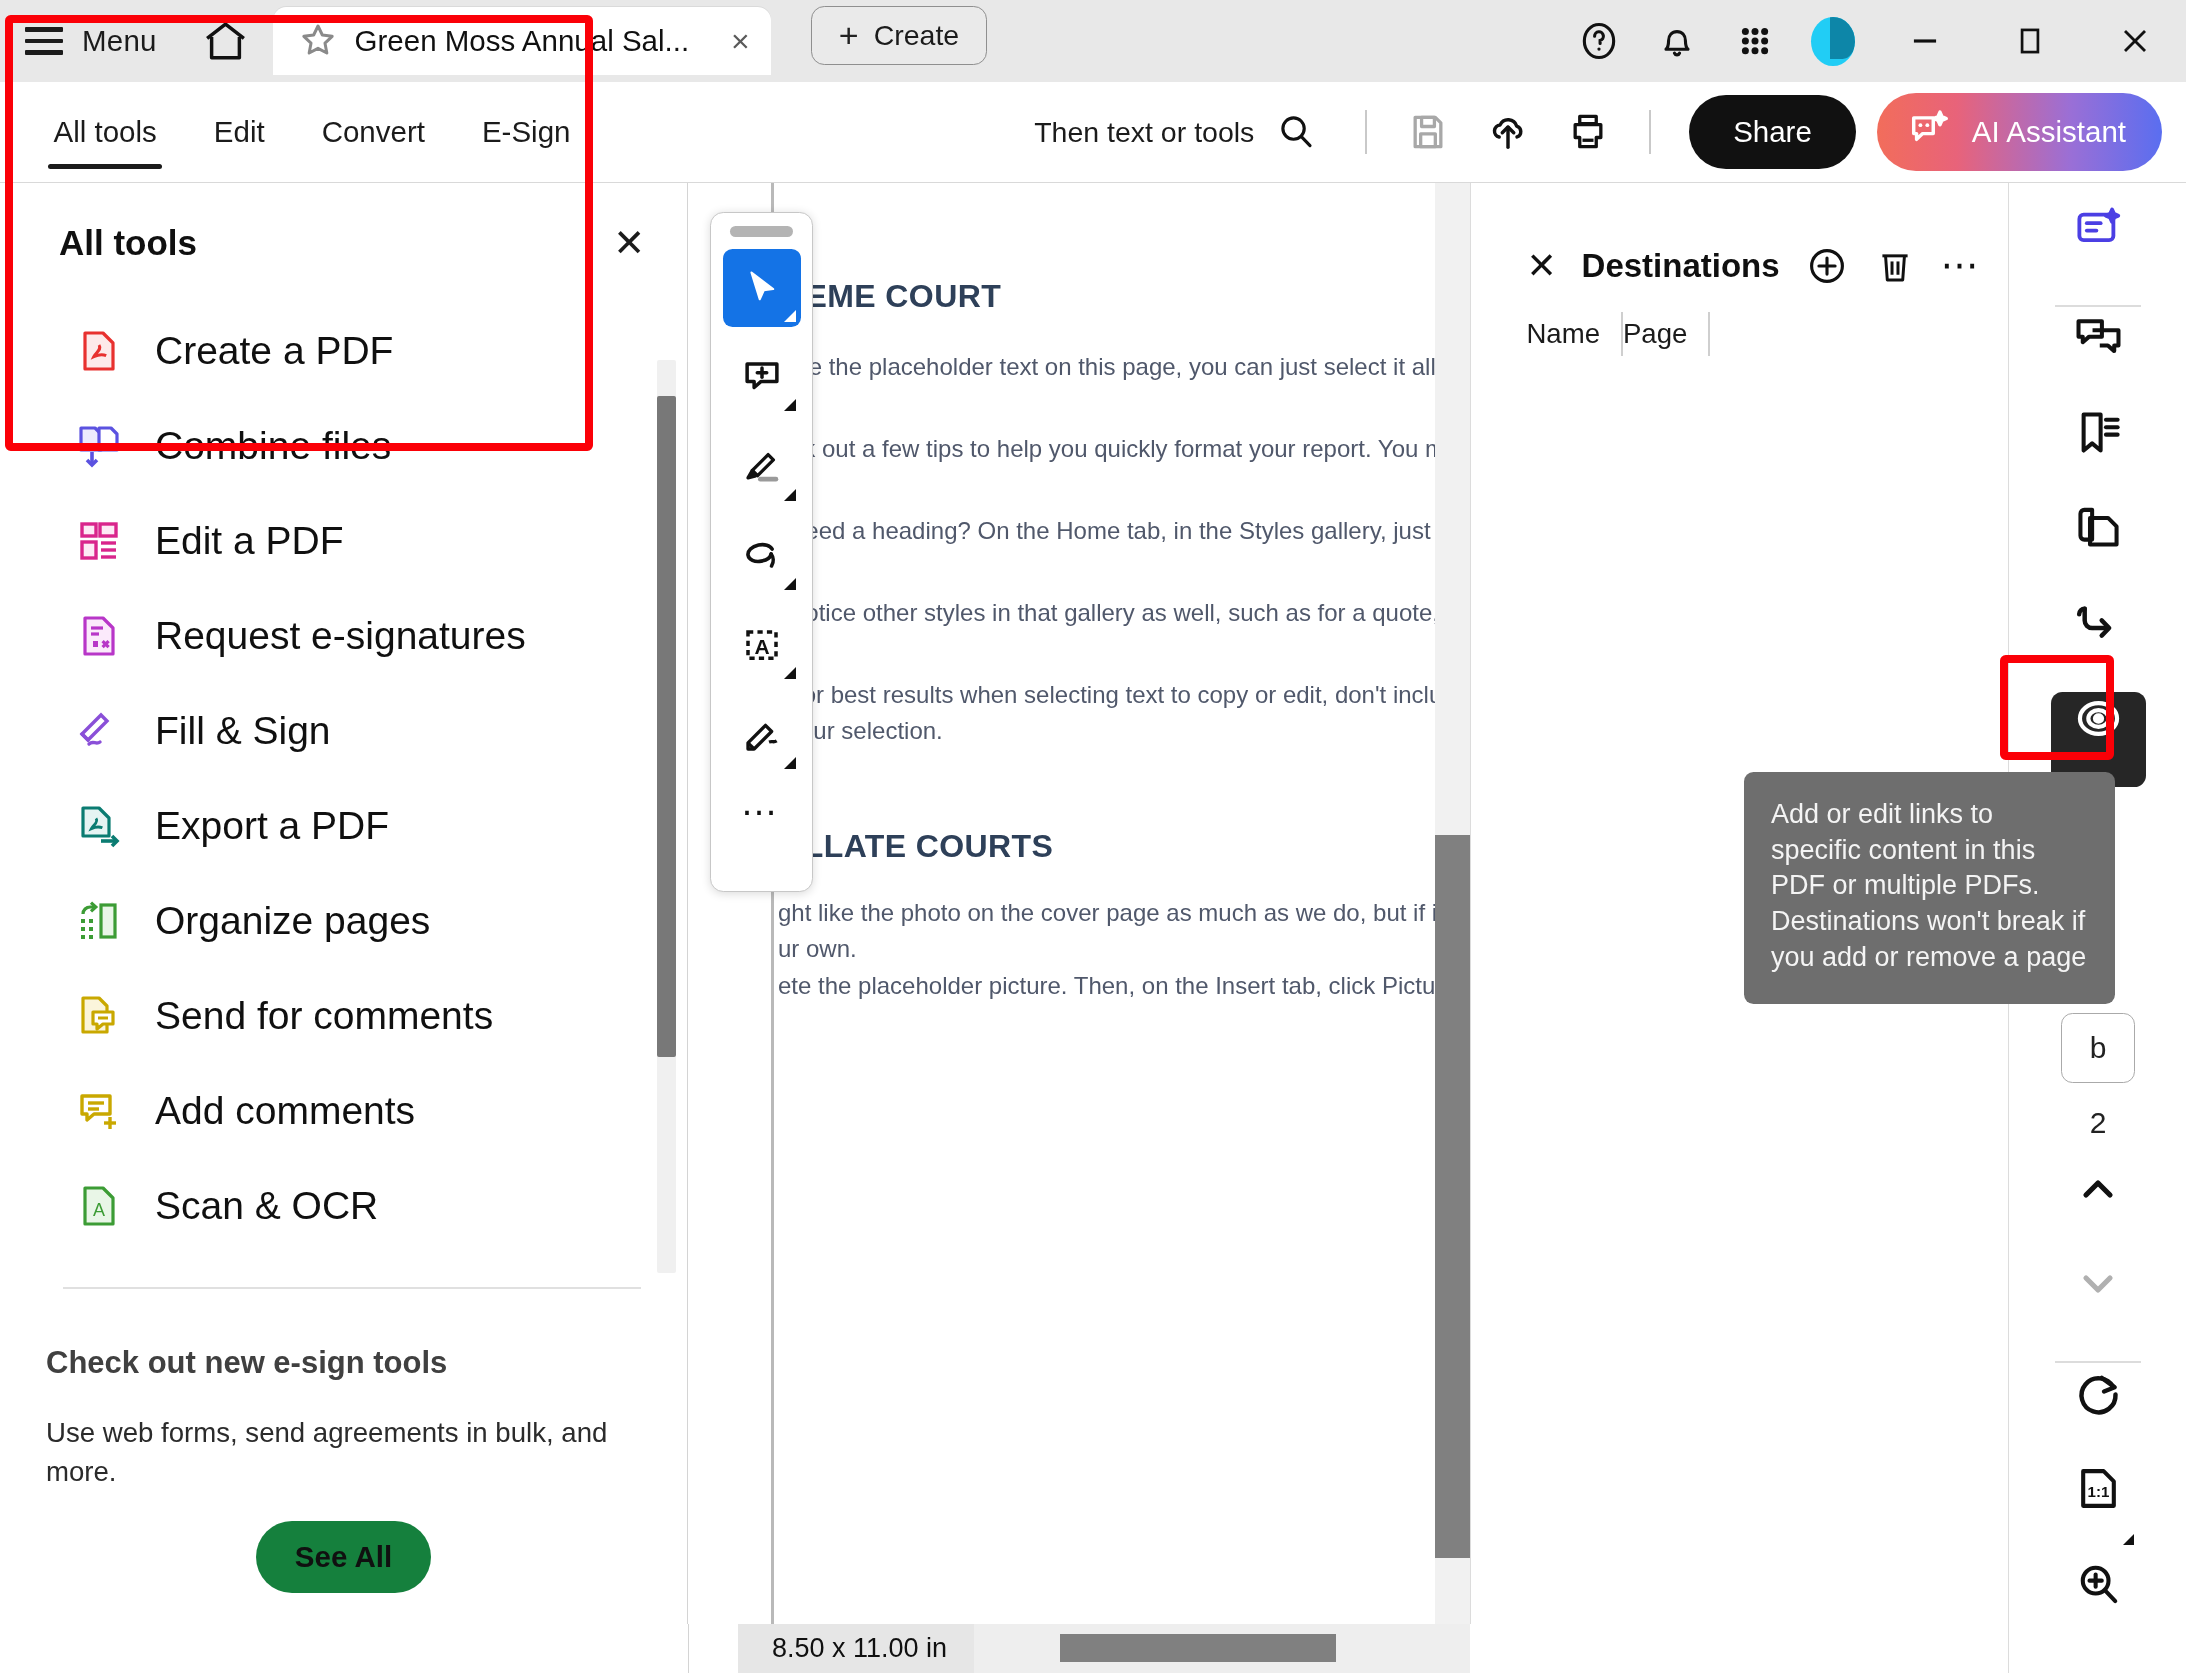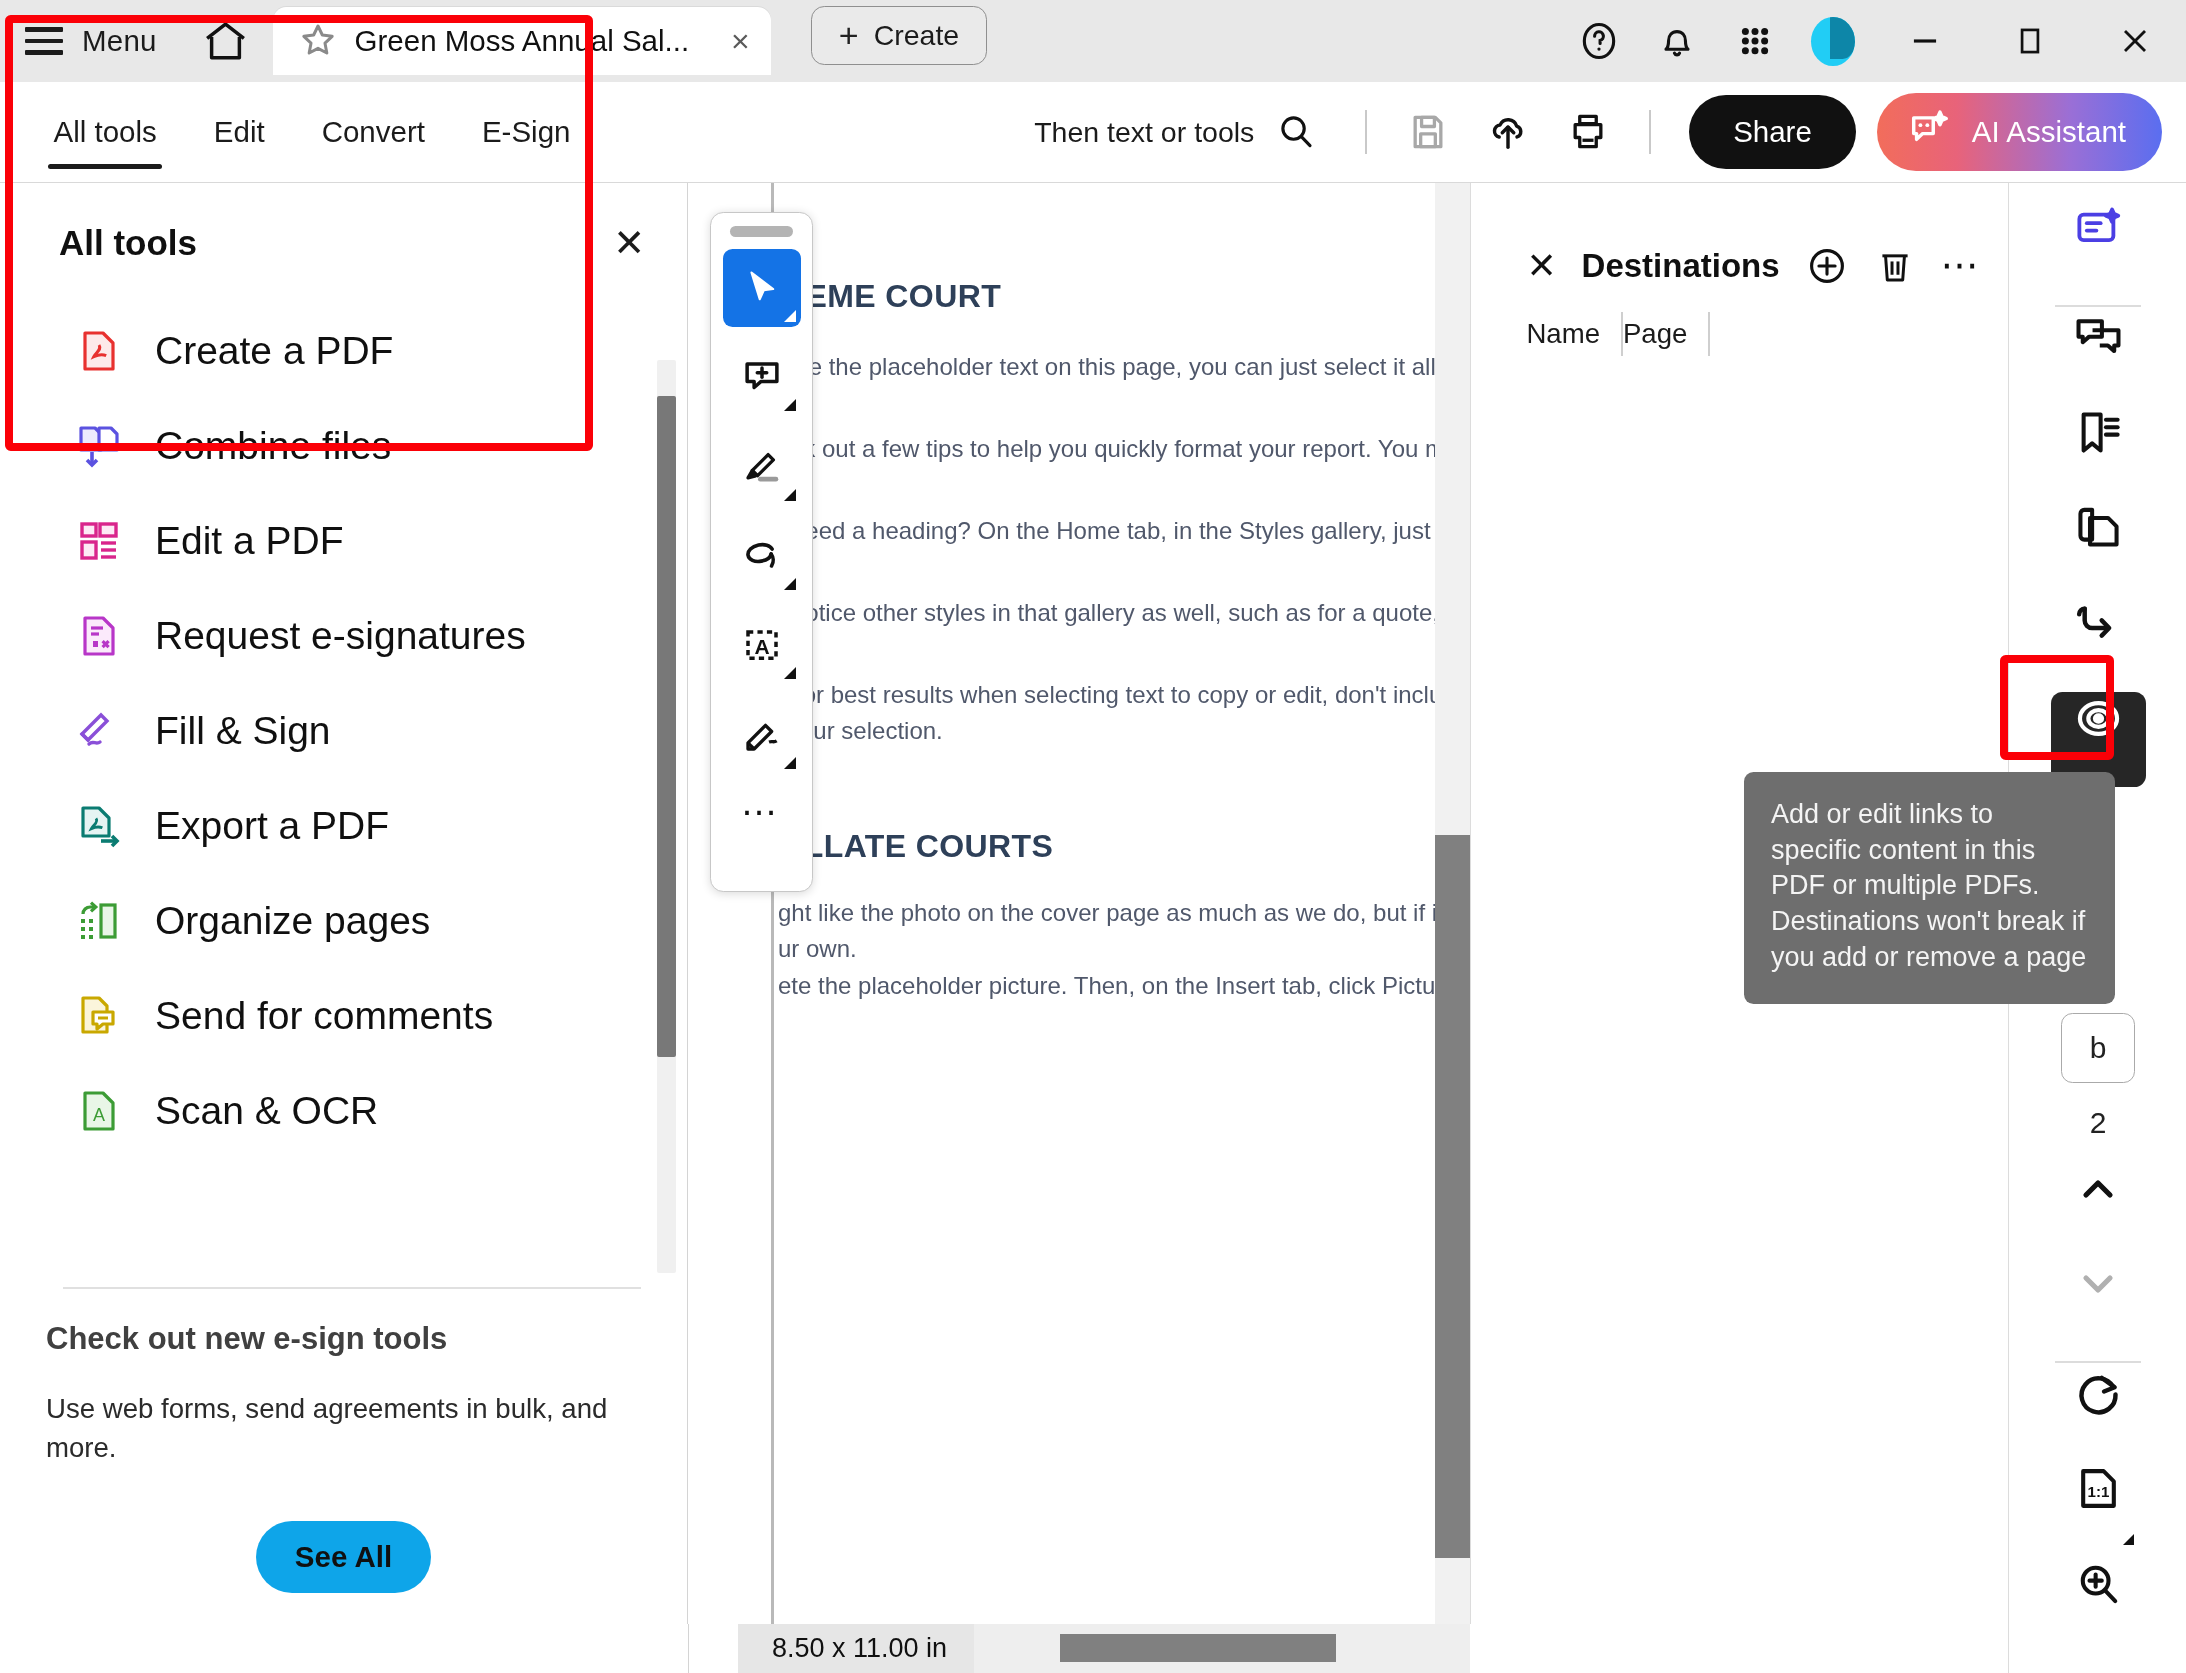--- a/index.html
+++ b/index.html
@@ -79,21 +79,21 @@
   .tool-row { display:flex; align-items:center; gap:32px; padding:0 0 0 74px; height:95px; cursor:pointer;}
   .tool-ico { width:49px; height:49px; flex:0 0 49px; display:flex; align-items:center; justify-content:center;}
   .tool-label { font-size:39px; color:#101010; }
   .lp-scroll-track { position:absolute; right:11.4px; top:57px; width:19px; height:913px; background:#f0f0f0; border-radius:1.9px;}
   .lp-scroll-thumb { position:absolute; right:11.4px; top:93px; width:19px; height:661px; background:#787878; border-radius:1.9px; cursor:pointer;}
   .lp-divider { position:absolute; left:63px; right:46px; bottom:384px; height:1.9px; background:#e0e0e0;}
   .promo { position:absolute; left:0; right:0; bottom:80px; text-align:left; padding:0 46px;}
   .promo-title { font-size:31px; font-weight:bold; color:#404040; }
   .promo-sub { font-size:27.6px; color:#2b2b2b; margin-top:32px; line-height:1.42;}
   .promo-btn {
-    margin:54px auto 0; width:175px; height:72px; border-radius:38px; background:#0ea5e9;
+    margin:30px auto 0; width:175px; height:72px; border-radius:38px; background:#15803d;
     display:flex; align-items:center; justify-content:center; font-size:29.5px; font-weight:bold; color:#101010; cursor:pointer;
   }
 
   
   .docarea { position:absolute; left:689px; top:183px; width:782px; height:1442px; background:#fff; overflow:hidden;}
   .page {
     position:absolute; left:0; top:0; width:782px; height:1442px; background:#fff;
   }
   .doc-rule { position:absolute; left:82px; top:0; bottom:0; width:2.9px; background:#b9b9b9;}
   .doc-h { position:absolute; font-size:32px; font-weight:bold; color:#2e4059; letter-spacing:0.4px; white-space:nowrap;}
@@ -396,20 +396,32 @@
         <span class="tool-ico">
           <svg width="48" height="48" viewBox="0 0 24 24">
               <path d="M4 3h8l4 4v13H4z" fill="#fbf5db" stroke="#c9a800" stroke-width="1.6" stroke-linejoin="round"></path>
               <path d="M9 10h10v6h-5l-3 2.5V16H9z" fill="#fff" stroke="#c9a800" stroke-width="1.6" stroke-linejoin="round"></path>
               <line x1="11.5" y1="13" x2="16.5" y2="13" stroke="#c9a800" stroke-width="1.5"></line>
             </svg>
         </span>
         <span class="tool-label">Send for comments</span>
       </div>
 
+      <div class="tool-row">
+        <span class="tool-ico">
+          <svg width="48" height="48" viewBox="0 0 24 24" fill="none" stroke="#c9a800" stroke-width="1.7" stroke-linejoin="round">
+              <path d="M3.5 4.5h14v9h-8l-3.5 3v-3h-2.5z"></path>
+              <line x1="6.5" y1="8" x2="14.5" y2="8"></line>
+              <line x1="6.5" y1="11" x2="12" y2="11"></line>
+              <line x1="17.5" y1="15" x2="17.5" y2="21"></line>
+              <line x1="14.5" y1="18" x2="20.5" y2="18"></line>
+            </svg>
+        </span>
+        <span class="tool-label">Add comments</span>
+      </div>
 
       <div class="tool-row">
         <span class="tool-ico">
           <svg width="48" height="48" viewBox="0 0 24 24">
               <path d="M5 3h9l5 5v13H5z" fill="#e9f6e7" stroke="#3c9c35" stroke-width="1.6" stroke-linejoin="round"></path>
               <text x="12" y="17" font-size="9" font-family="Liberation Sans, sans-serif" fill="#3c9c35" text-anchor="middle">A</text>
             </svg>
         </span>
         <span class="tool-label">Scan &amp; OCR</span>
       </div>

